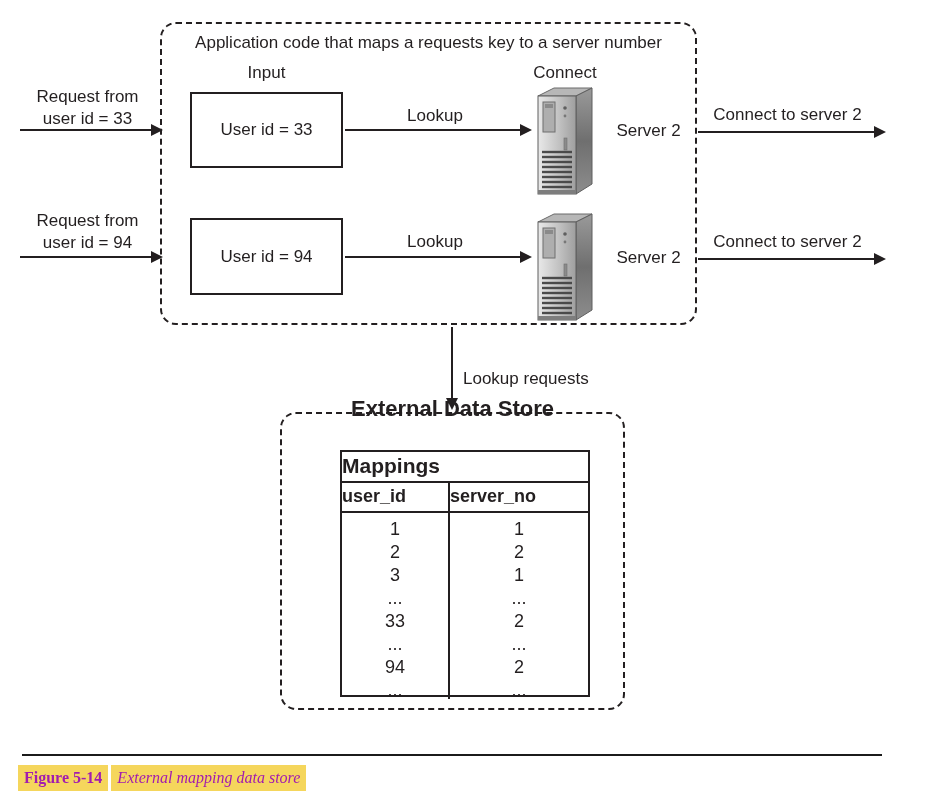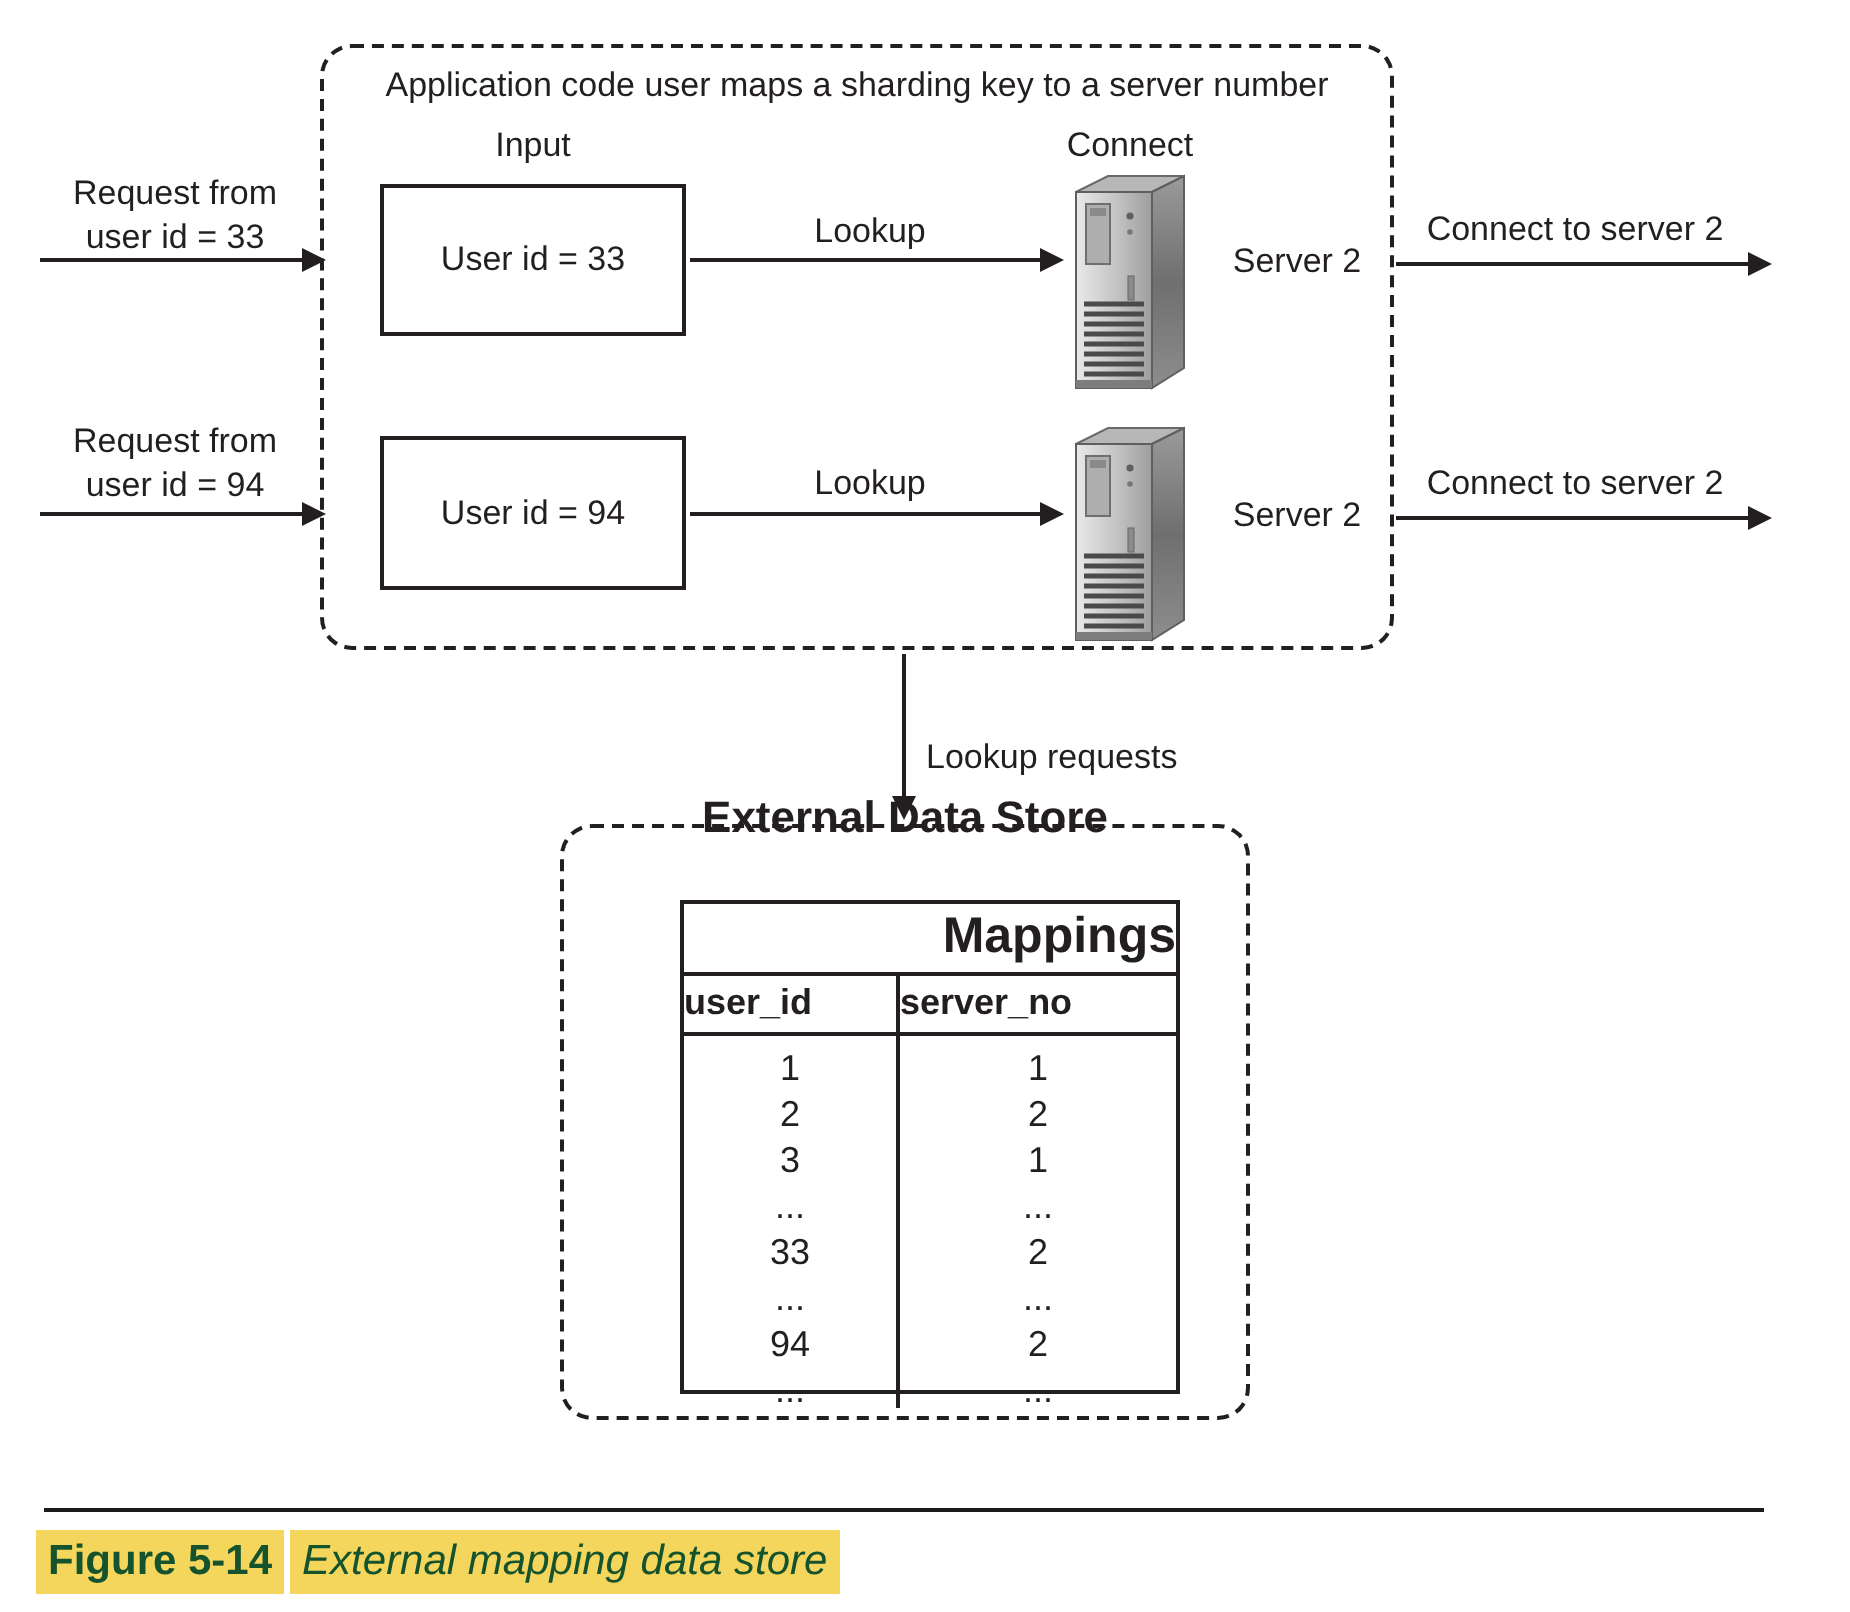--- a/index.html
+++ b/index.html
@@ -20,34 +20,34 @@
   }
   .arrow-d { position:absolute; width:2px; background:#231f20; }
   .arrow-d::after {
     content:""; position:absolute; bottom:-11px; left:-5px; width:0; height:0;
     border-top:12px solid #231f20; border-left:6px solid transparent; border-right:6px solid transparent;
   }
   
   .io-box { display:flex; align-items:center; justify-content:center; font-size:17px; background:#fff; }
   
   .map-table { border:2px solid #231f20; box-sizing:border-box; background:#fff; }
-  .map-title { font-weight:bold; font-size:25px; text-align:right;
+  .map-title { font-weight:bold; font-size:21px; text-align:left;
                border-bottom:2px solid #231f20; padding:2px 0 3px; }
   .map-head  { display:flex; border-bottom:2px solid #231f20; font-weight:bold; font-size:18px; }
   .map-head .c1, .map-body .c1 { width:106px; }
   .map-head .c2, .map-body .c2 { flex:1; border-left:2px solid #231f20; }
   .map-head div { text-align:left; padding:3px 0 4px; box-sizing:border-box; }
   .map-body { display:flex; }
   .map-body .col { display:flex; flex-direction:column; align-items:center;
                    padding-top:5px; padding-bottom:6px; box-sizing:border-box; }
   .map-body .col span { font-size:18px; line-height:23px; }
   
   .cap-rule { position:absolute; left:22px; top:754px; width:860px; height:2px; background:#1b1b1b; }
-  .caption { position:absolute; left:18px; top:769px; font-family:Liberation Sans, sans-serif;
-             font-size:21px; color:#14532d; }
+  .caption { position:absolute; left:18px; top:769px; font-family:Liberation Serif, serif;
+             font-size:16px; color:#a21caf; }
   .cap-hl { background:#f5d65c; padding:4px 6px 5px; }
   .cap-label { font-weight:bold; }
   .cap-title { font-style:italic; margin-left:3px; }
 </style>
 </head>
 <body>
 
 <div class="canvas">
 
   <svg width="0" height="0" style="position:absolute">
@@ -81,21 +81,21 @@
           <line x1="8" y1="96" x2="38" y2="96"></line>
           <line x1="8" y1="101" x2="38" y2="101"></line>
         </g>
         <rect x="4" y="104" width="38" height="4" fill="#7d7d7d"></rect>
       </g>
     </defs>
   </svg>
 
   <div class="abs dashedbox" style="left:160px; top:22px; width:537px; height:303px;"></div>
 
-  <div class="abs lbl ctr" style="left:170px; top:32px; width:517px;">Application code user maps a sharding key to a server number</div>
+  <div class="abs lbl ctr" style="left:170px; top:32px; width:517px;">Application code that maps a requests key to a server number</div>
 
   <div class="abs lbl ctr" style="left:190px; top:62px; width:153px;">Input</div>
 
   <div class="abs lbl ctr" style="left:515px; top:62px; width:100px;">Connect</div>
 
   <div>
     <div class="abs lbl ctr" style="left:15px; top:86px; width:145px;">
       <div>Request from</div>
       <div>user id = 33</div>
     </div>

